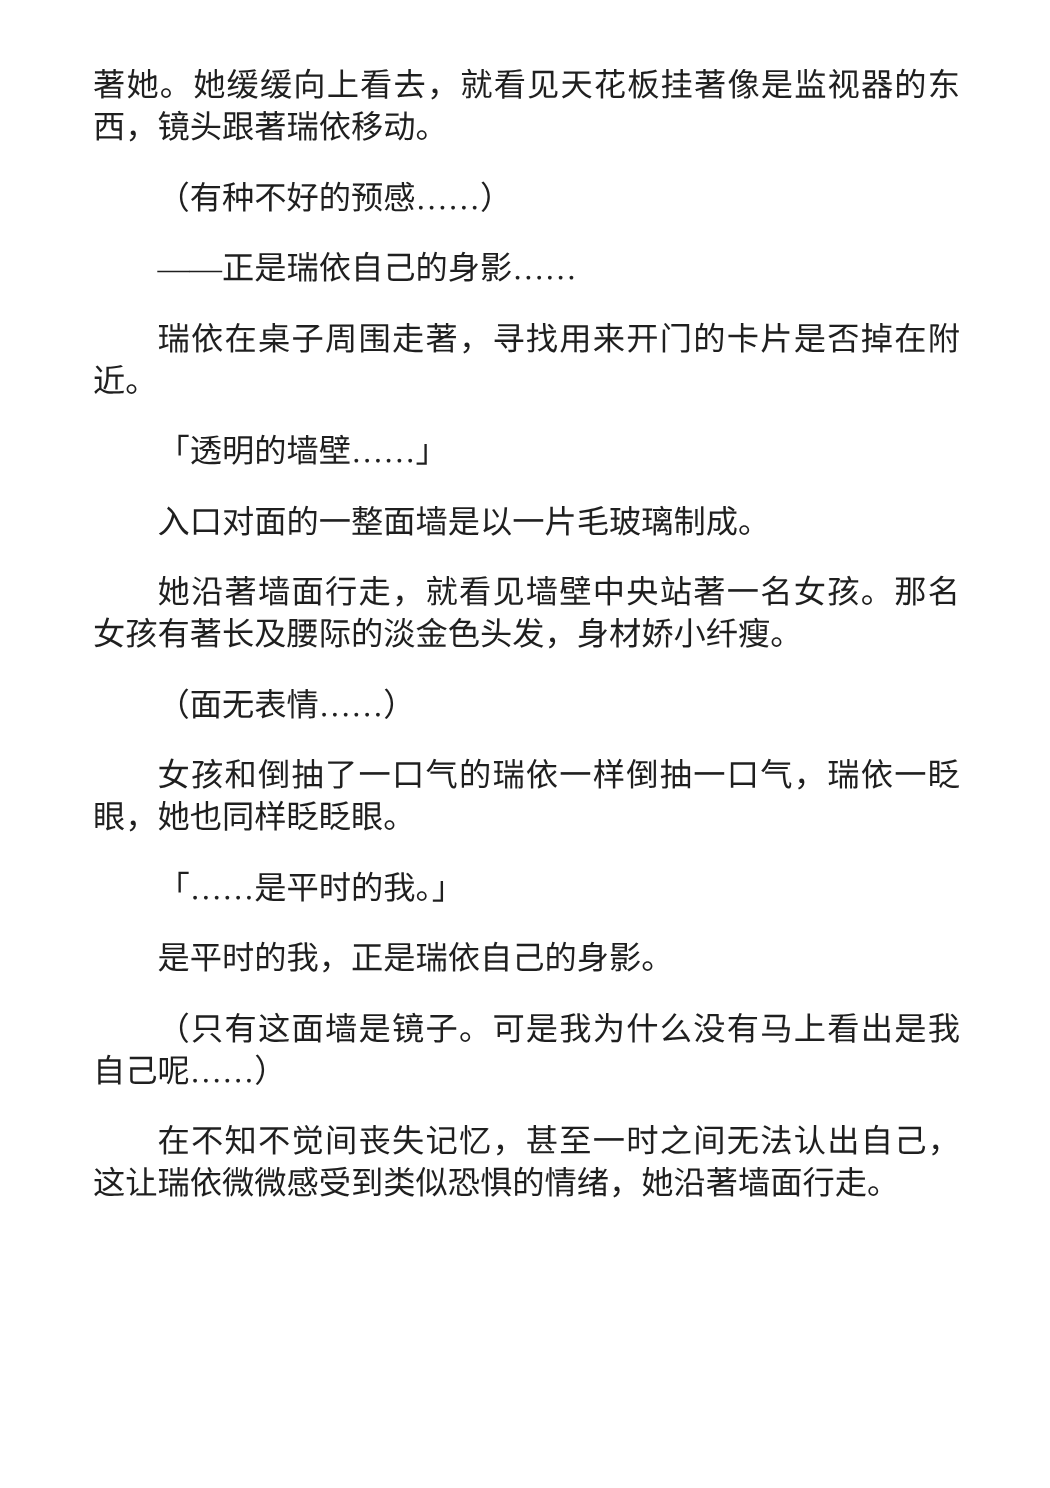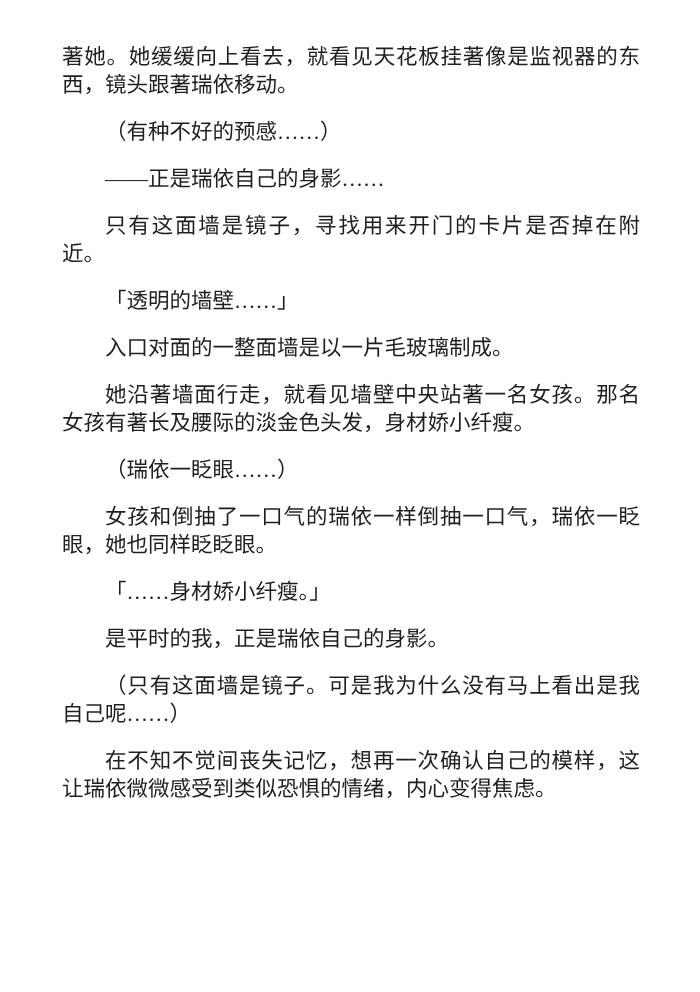--- a/index.html
+++ b/index.html
@@ -38,24 +38,24 @@
   }
 </style>
 </head>
 <body>
 
 <div class="page">
   <div class="text-content">
     <p class="continuation">著她。她缓缓向上看去，就看见天花板挂著像是监视器的东西，镜头跟著瑞依移动。</p>
     <p>（有种不好的预感……）</p>
     <p>——正是瑞依自己的身影……</p>
-    <p>只有这面墙是镜子，寻找用来开门的卡片是否掉在附近。</p>
+    <p>瑞依在桌子周围走著，寻找用来开门的卡片是否掉在附近。</p>
     <p>「透明的墙壁……」</p>
     <p>入口对面的一整面墙是以一片毛玻璃制成。</p>
     <p>她沿著墙面行走，就看见墙壁中央站著一名女孩。那名女孩有著长及腰际的淡金色头发，身材娇小纤瘦。</p>
-    <p>（瑞依一眨眼……）</p>
+    <p>（面无表情……）</p>
     <p>女孩和倒抽了一口气的瑞依一样倒抽一口气，瑞依一眨眼，她也同样眨眨眼。</p>
-    <p>「……身材娇小纤瘦。」</p>
+    <p>「……是平时的我。」</p>
     <p>是平时的我，正是瑞依自己的身影。</p>
     <p>（只有这面墙是镜子。可是我为什么没有马上看出是我自己呢……）</p>
-    <p>在不知不觉间丧失记忆，想再一次确认自己的模样，这让瑞依微微感受到类似恐惧的情绪，内心变得焦虑。</p>
+    <p>在不知不觉间丧失记忆，甚至一时之间无法认出自己，这让瑞依微微感受到类似恐惧的情绪，她沿著墙面行走。</p>
   </div>
 </div>
 
 </body></html>

